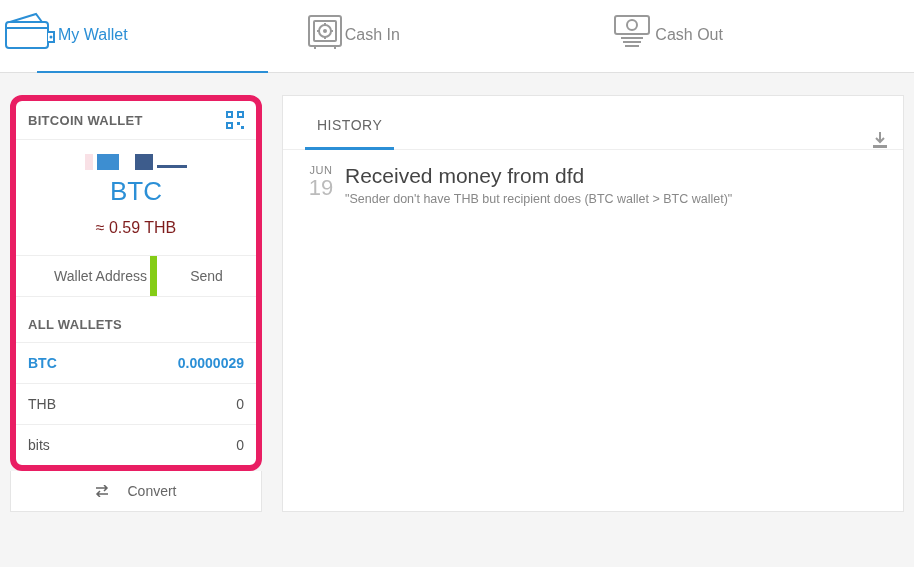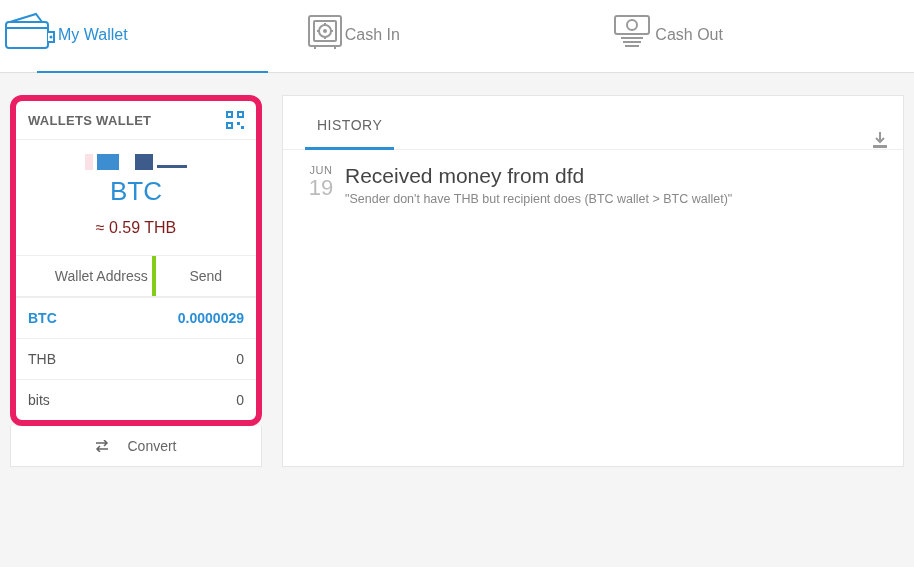--- a/index.html
+++ b/index.html
@@ -20,21 +20,21 @@
 .pix { height: 16px; }
 .pa { width: 8px; background: #f9e1e6; }
 .pb { width: 22px; background: #3d8ed1; }
 .pc { width: 8px; background: transparent; }
 .pd { width: 18px; background: #3d5c8c; }
 .pe { width: 30px; height: 3px; background: #3d5c8c; align-self: flex-end; margin-bottom: 2px; }
 .currency-big { font-size: 26px; color: #2b8fd6; font-weight: 400; margin-top: 2px; }
 .approx { font-size: 16px; color: #7f1d1d; margin-top: 12px; }
 .wallet-actions { display: flex; border-top: 1px solid #eee; border-bottom: 1px solid #eee; }
 .wallet-actions .act { flex: 1; text-align: center; padding: 12px 0; font-size: 14px; color: #666; cursor: pointer; }
-.wallet-actions .act:first-child { border-right: 4px solid #84cc16; margin-left: 35px; }
+.wallet-actions .act:first-child { border-right: 7px solid #84cc16; margin-left: 35px; }
 .all-wallets-head { padding: 20px 12px 10px; font-size: 13px; font-weight: 600; color: #666; letter-spacing: .3px; }
 .wrow { display: flex; justify-content: space-between; padding: 12px 12px; border-top: 1px solid #eee; font-size: 14px; cursor: pointer; }
 .wrow.active { color: #2b8fd6; font-weight: 600; }
 .wrow .amt { }
 .convert-btn { background: #fff; border: 1px solid #e5e5e5; border-top: none; padding: 12px 0; text-align: center; font-size: 14px; color: #666; cursor: pointer; display: flex; align-items: center; justify-content: center; gap: 18px; }
 .history { flex: 1; background: #fff; border: 1px solid #e5e5e5; margin-right: 10px; }
 .hist-head { display: flex; align-items: flex-end; padding: 0 14px; border-bottom: 1px solid #eee; position: relative; height: 54px; }
 .hist-tab { padding: 18px 20px 16px; font-size: 14px; color: #666; letter-spacing: .5px; position: relative; }
 .hist-tab.active::after { content: ""; position: absolute; left: 8px; right: 8px; bottom: -1px; height: 3px; background: #2b8fd6; }
 .dl-btn { margin-left: auto; color: #999; cursor: pointer; }
@@ -85,21 +85,21 @@
       </svg>
     </div>
     <div class="label">Cash Out</div>
   </div>
 </div>
 
 <div class="content">
   <div class="sidebar">
     <div class="highlight-box">
       <div class="panel-head">
-        <span>WALLETS WALLET</span>
+        <span>BITCOIN WALLET</span>
         <span class="qr-btn">
           <svg width="18" height="18" viewBox="0 0 18 18" fill="#2b8fd6">
               <rect x="0" y="0" width="7" height="7"></rect>
               <rect x="11" y="0" width="7" height="7"></rect>
               <rect x="0" y="11" width="7" height="7"></rect>
               <rect x="11" y="11" width="3" height="3"></rect>
               <rect x="15" y="15" width="3" height="3"></rect>
               <rect x="2" y="2" width="3" height="3" fill="#fff"></rect>
               <rect x="13" y="2" width="3" height="3" fill="#fff"></rect>
               <rect x="2" y="13" width="3" height="3" fill="#fff"></rect>
@@ -114,20 +114,21 @@
             <div class="pix pd"></div>
             <div class="pe"></div>
         </div>
         <div class="currency-big">BTC</div>
         <div class="approx">≈ 0.59 THB</div>
       </div>
       <div class="wallet-actions">
         <div class="act">Wallet Address</div>
         <div class="act">Send</div>
       </div>
+      <div class="all-wallets-head">ALL WALLETS</div>
       <div class="wrow active">
         <span>BTC</span>
         <span class="amt">0.0000029</span>
       </div>
       <div class="wrow">
         <span>THB</span>
         <span class="amt">0</span>
       </div>
       <div class="wrow">
         <span>bits</span>

